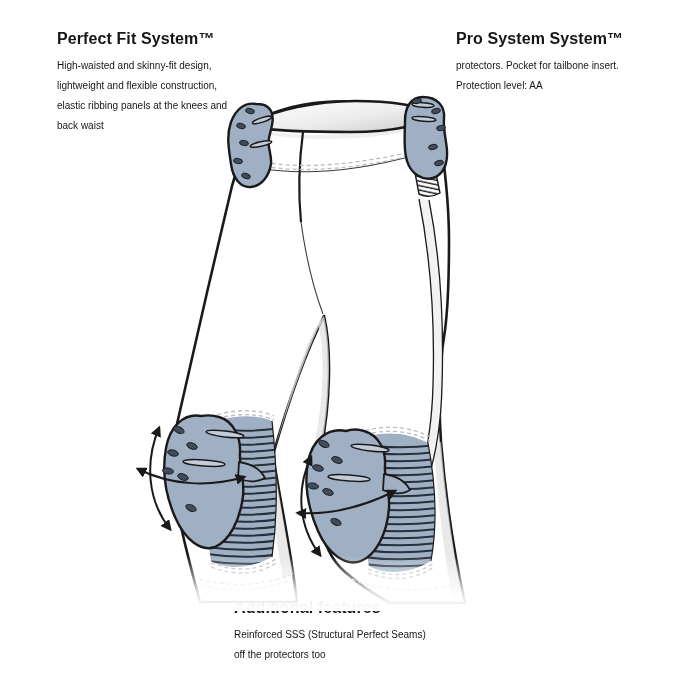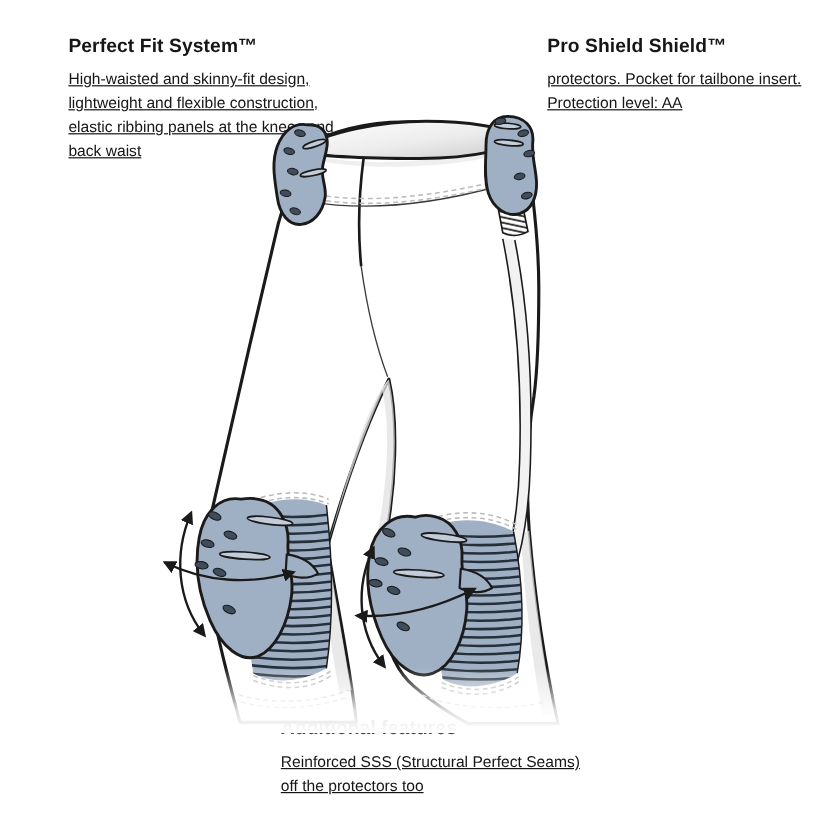--- a/index.html
+++ b/index.html
@@ -24,24 +24,23 @@
   }
   .feature-block{position:absolute;}
   .feature-block .title{
     font-size:16px;
     font-weight:700;
     letter-spacing:.1px;
     margin-bottom:8px;
     white-space:nowrap;
   }
   .feature-block .line{
-    font-size:13px;
+    font-size:10px;
     line-height:20px;
     white-space:nowrap;
-    text-decoration:underline;
   }
   #block-perfect-fit{left:57px;top:30px;}
   #block-pro-shield{left:456px;top:30px;}
   #block-additional{left:234px;top:599px;}
   .illustration{position:absolute;left:0;top:0;}
 
   
   .pants{fill:#ffffff;stroke:var(--outline-color);stroke-width:2.6;stroke-linejoin:round;}
   .shade{fill:var(--shade-color);opacity:.75;stroke:none;}
   .seam{fill:none;stroke:var(--outline-color);stroke-width:1.3;}
@@ -65,21 +64,21 @@
 
   <div class="feature-block" id="block-perfect-fit">
     <div class="title">Perfect Fit System™</div>
     <div class="line">High-waisted and skinny-fit design,</div>
     <div class="line">lightweight and flexible construction,</div>
     <div class="line">elastic ribbing panels at the knees and</div>
     <div class="line">back waist</div>
   </div>
 
   <div class="feature-block" id="block-pro-shield">
-    <div class="title">Pro Shield Shield™</div>
+    <div class="title">Pro System System™</div>
     <div class="line">protectors. Pocket for tailbone insert.</div>
     <div class="line">Protection level: AA</div>
   </div>
 
   <div class="feature-block" id="block-additional">
     <div class="title">Additional features</div>
     <div class="line">Reinforced SSS (Structural Perfect Seams)</div>
     <div class="line">off the protectors too</div>
   </div>
 

